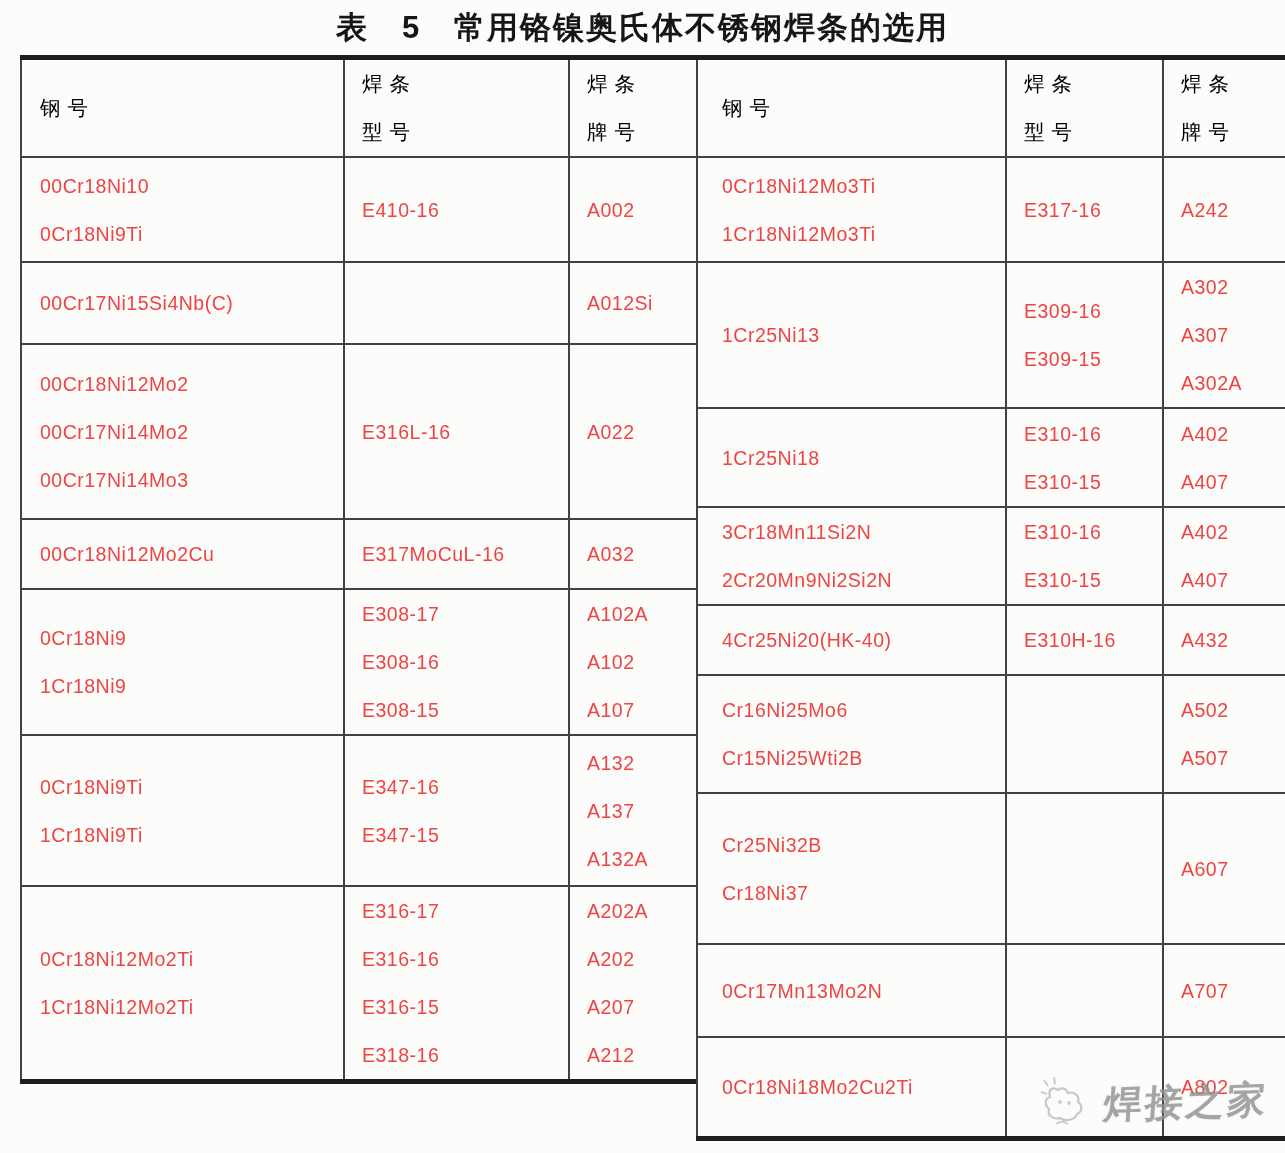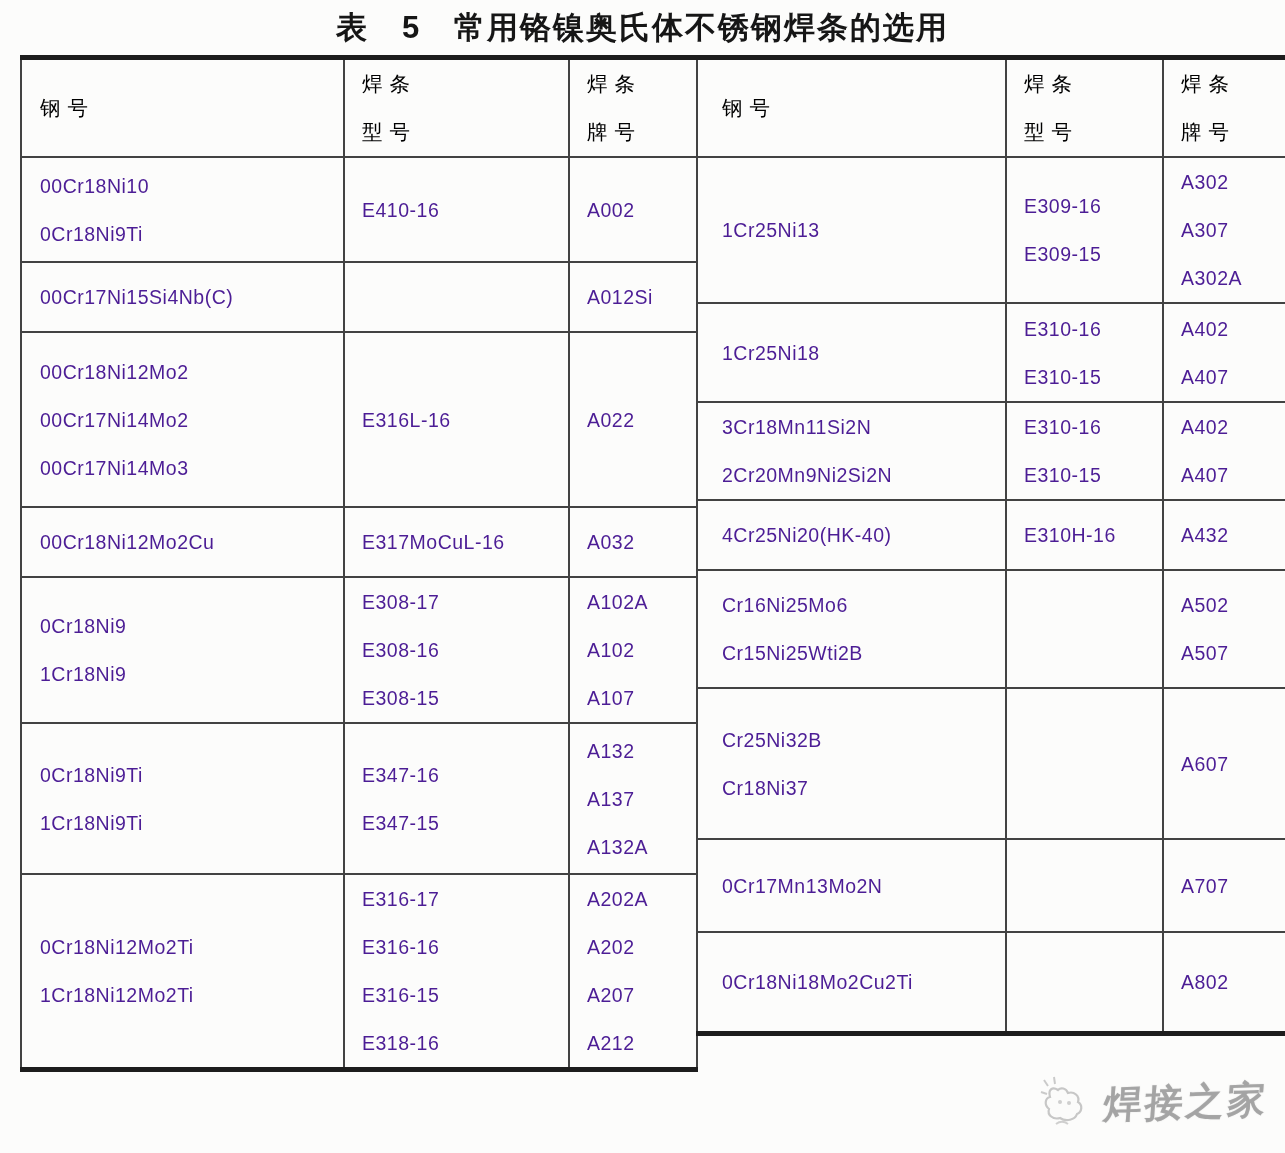--- a/index.html
+++ b/index.html
@@ -23,21 +23,21 @@
     table-layout:fixed;
     border-top:5px solid #1d1d1d;
     border-bottom:5px solid #1d1d1d;
   }
   table.grid.left  { left:20px;  width:676px; }
   table.grid.right { left:696px; width:589px; }
   table.grid td {
     border:2px solid #424242;
     vertical-align:middle;
     font-size:19.5px;
-    color:#4c1d95;
+    color:#ef4444;
     letter-spacing:0.5px;
     white-space:pre-line;
     line-height:48px;
     padding:0 4px 0 17px;
     overflow:hidden;
   }
   table.grid.left td.c1 { padding-left:18px; }
   table.grid.right td.c1 { padding-left:24px; }
   table.grid.right td:last-child { border-right:none; }
   table.grid td.hdr {
@@ -80,21 +80,21 @@
 型号</td>
       <td class="hdr">焊条
 牌号</td>
     </tr>
     <tr style="height:105px">
       <td class="c1">00Cr18Ni10
 0Cr18Ni9Ti</td>
       <td>E410-16</td>
       <td>A002</td>
     </tr>
-    <tr style="height:70px">
+    <tr style="height:82px">
       <td class="c1">00Cr17Ni15Si4Nb(C)</td>
       <td></td>
       <td>A012Si</td>
     </tr>
     <tr style="height:175px">
       <td class="c1">00Cr18Ni12Mo2
 00Cr17Ni14Mo2
 00Cr17Ni14Mo3</td>
       <td>E316L-16</td>
       <td>A022</td>
@@ -144,20 +144,26 @@
         <col style="width:157px">
         <col style="width:123px">
       </colgroup>
     <tbody>
         <tr style="height:95px">
       <td class="c1 hdr">钢号</td>
       <td class="hdr">焊条
 型号</td>
       <td class="hdr">焊条
 牌号</td>
+    </tr>
+    <tr style="height:105px">
+      <td class="c1">0Cr18Ni12Mo3Ti
+1Cr18Ni12Mo3Ti</td>
+      <td>E317-16</td>
+      <td>A242</td>
     </tr>
     <tr style="height:146px">
       <td class="c1">1Cr25Ni13</td>
       <td>E309-16
 E309-15</td>
       <td>A302
 A307
 A302A</td>
     </tr>
     <tr style="height:99px">

